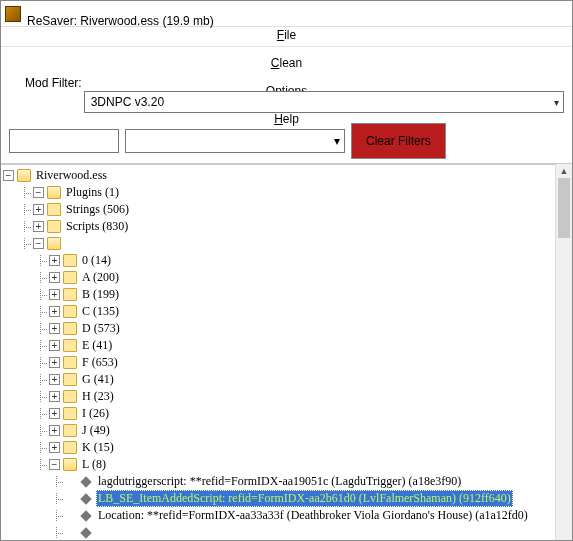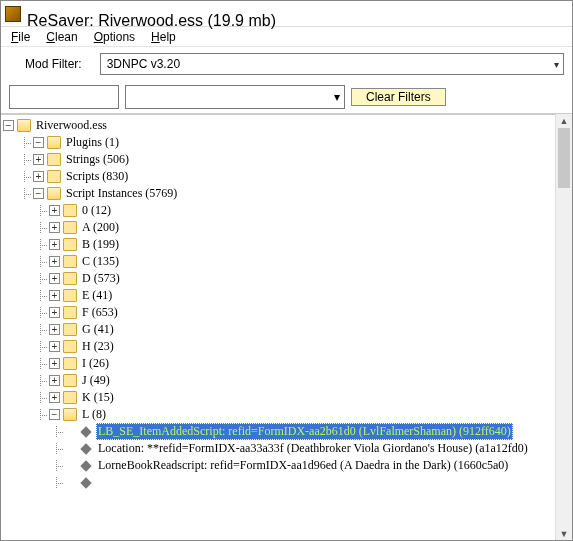--- a/index.html
+++ b/index.html
@@ -21,50 +21,52 @@
     display: flex;
     align-items: center;
     padding: 0 4px;
   }
   .titlebar .icon {
     width: 16px; height: 16px;
     background: linear-gradient(135deg,#c80,#850);
     margin-right: 6px;
     border: 1px solid #530;
   }
-  .titlebar .title { font-size: 16px; margin-top: 15px; }
+  .titlebar .title { font-size: 12px; margin-top: 15px; }
   .menubar {
     height: 20px;
     display: flex;
     align-items: center;
     padding: 0 4px;
-    gap: 4px;
+    gap: 12px;
     border-bottom: 1px solid #e5e5e5;
+    flex-direction: column;
   }
   .menubar .menu {
     padding: 1px 6px;
     cursor: default;
   }
   .menubar .menu .ul { text-decoration: underline; }
   .filterrow {
     display: flex;
     align-items: center;
     padding: 6px 8px 6px 24px;
-    gap: 18px;
+    gap: 2px;
   }
   .filterrow label { white-space: nowrap; }
   .filterrow .combo {
     flex: 1;
     height: 22px;
     border: 1px solid #777;
     background: #fff;
     display: flex;
     align-items: center;
     justify-content: space-between;
     padding: 0 4px 0 6px;
+    margin-top: 38px;
   }
   .filterrow .combo .chev {
     font-size: 10px; color:#333;
   }
   .toolbar2 {
     display:flex;
     align-items:center;
     padding: 4px 8px;
     gap: 6px;
     border-bottom: 1px solid #ccc;
@@ -78,24 +80,24 @@
   }
   .toolbar2 .combo2 {
     height: 24px;
     border:1px solid #777;
     background:#fff;
     display:flex;align-items:center;justify-content:flex-end;
     padding:0 4px;
     width: 220px;
   }
   .toolbar2 button {
-    height:18px;
+    height:36px;
     padding: 0 14px;
     border:1px solid #888;
-    background:#fef9c3;
+    background:#b91c1c;
     font: inherit;
     cursor: default;
   }
   .treewrap {
     position:relative;
     height: calc(541px - 26px - 20px - 34px - 34px);
     display:flex;
   }
   .tree {
     flex:1;
@@ -235,28 +237,27 @@
         <span class="dots"></span>
         <span class="exp">+</span>
         <span class="ico folder"></span>
         <span class="lbl">Scripts (830)</span>
       </div>
       <div class="node">
         <span class="pad" style="width: 16px;"></span>
         <span class="dots"></span>
         <span class="exp">−</span>
         <span class="ico folder open"></span>
-        <span class="lbl">Script Instances (5769)</span>
-      </div>
-      <div class="node">
-        <span class="pad" style="width: 32px;"></span>
-        <span class="dots"></span>
-        <span class="exp">+</span>
-        <span class="ico folder"></span>
-        <span class="lbl">0 (12)</span>
+      </div>
+      <div class="node">
+        <span class="pad" style="width: 32px;"></span>
+        <span class="dots"></span>
+        <span class="exp">+</span>
+        <span class="ico folder"></span>
+        <span class="lbl">0 (14)</span>
       </div>
       <div class="node">
         <span class="pad" style="width: 32px;"></span>
         <span class="dots"></span>
         <span class="exp">+</span>
         <span class="ico folder"></span>
         <span class="lbl">A (200)</span>
       </div>
       <div class="node">
         <span class="pad" style="width: 32px;"></span>
@@ -333,35 +334,35 @@
         <span class="dots"></span>
         <span class="exp">−</span>
         <span class="ico folder open"></span>
         <span class="lbl">L (8)</span>
       </div>
       <div class="node">
         <span class="pad" style="width: 48px;"></span>
         <span class="dots"></span>
         <span class="exp blank"></span>
         <span class="ico diamond"></span>
+        <span class="lbl">lagdutriggerscript: **refid=FormIDX-aa19051c (LagduTrigger) (a18e3f90)</span>
+      </div>
+      <div class="node">
+        <span class="pad" style="width: 48px;"></span>
+        <span class="dots"></span>
+        <span class="exp blank"></span>
+        <span class="ico diamond"></span>
         <span class="lbl sel">LB_SE_ItemAddedScript: refid=FormIDX-aa2b61d0 (LvlFalmerShaman) (912ff640)</span>
       </div>
       <div class="node">
         <span class="pad" style="width: 48px;"></span>
         <span class="dots"></span>
         <span class="exp blank"></span>
         <span class="ico diamond"></span>
         <span class="lbl">Location: **refid=FormIDX-aa33a33f (Deathbroker Viola Giordano's House) (a1a12fd0)</span>
-      </div>
-      <div class="node">
-        <span class="pad" style="width: 48px;"></span>
-        <span class="dots"></span>
-        <span class="exp blank"></span>
-        <span class="ico diamond"></span>
-        <span class="lbl">LorneBookReadscript: refid=FormIDX-aa1d96ed (A Daedra in the Dark) (1660c5a0)</span>
       </div>
       <div class="node">
         <span class="pad" style="width: 48px;"></span>
         <span class="dots"></span>
         <span class="exp blank"></span>
         <span class="ico diamond"></span>
       </div>
     </div>
   <div class="scrollbar">
     <div class="arr up">▲</div>

